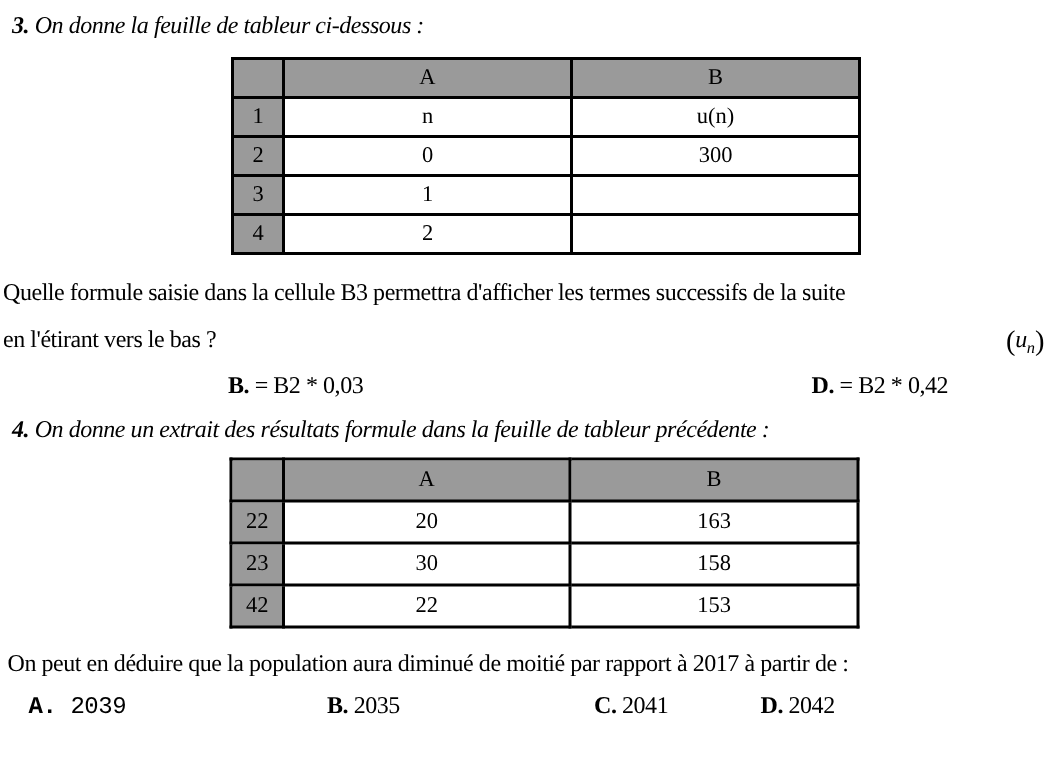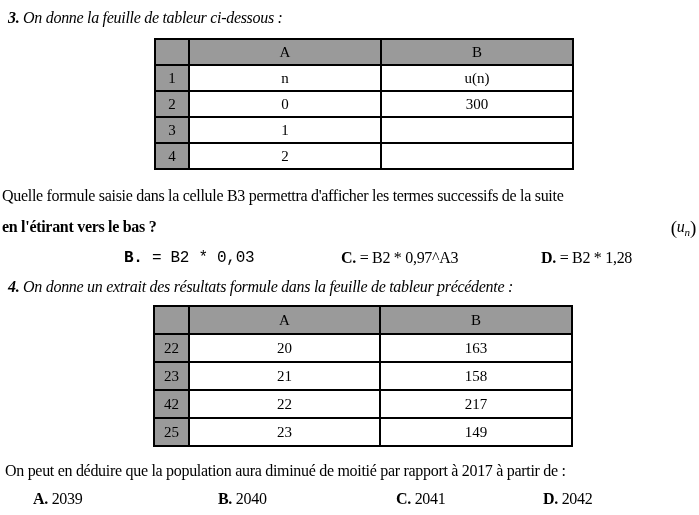--- a/index.html
+++ b/index.html
@@ -37,39 +37,39 @@
   #table2 th, #table2 td { height: 26px; }
   #table2 .c-row { width: 33px; }
   #table2 .c-a  { width: 189px; }
   #table2 .c-b  { width: 190px; }
 
   .jline {
     margin: 15px 3px 0 2px; height: 22px; line-height: 22px;
     display: flex; justify-content: space-between; gap: 24px;
   }
   .jline > span { white-space: nowrap; }
-  .line2 { margin: 9px 0 0 2px; height: 22px; line-height: 22px; font-weight: bold; }
+  .line2 { margin: 9px 0 0 2px; height: 22px; line-height: 22px; }
 
   .mathn { white-space: nowrap; margin-top: 31px; }
   .mathn .paren { font-size: 19px; line-height: 1; vertical-align: -2px; }
   .mathn .mvar { font-style: italic; }
   .mathn sub { font-size: 11px; font-style: italic; letter-spacing: 0; }
 
   .opts { position: relative; height: 20px; line-height: 20px; }
   .opts .opt { position: absolute; top: 0; white-space: nowrap; }
   #q3-opts { margin-top: 10px; }
   #q3-opts .opt-a { left: 25px; }
-  #q3-opts .opt-b { left: 124px; font-family: Liberation Mono, monospace; }
+  #q3-opts .opt-b { left: 152px; }
   #q3-opts .opt-c { left: 341px; }
   #q3-opts .opt-d { left: 541px; }
   #q4-opts { margin-top: 7px; }
-  #q4-opts .opt-a { left: 33px; }
+  #q4-opts .opt-a { left: 19px; font-family: Liberation Mono, monospace; }
   #q4-opts .opt-b { left: 218px; }
   #q4-opts .opt-c { left: 396px; }
-  #q4-opts .opt-d { left: 543px; }
+  #q4-opts .opt-d { left: 507px; }
 
   .concl { margin: 13px 0 0 5px; height: 22px; line-height: 22px; white-space: nowrap; }
 </style>
 </head>
 <body>
 
 <p class="q-header"><b>3.</b> <span>On donne la feuille de tableur ci-dessous :</span></p>
 
 <table class="sheet" id="table1">
   <tbody>
@@ -102,56 +102,50 @@
   </table>
 
 <div class="jline">
   <span>Quelle formule saisie dans la cellule B3 permettra d'afficher les termes successifs de la suite</span>
   <span class="mathn"><span class="paren">(</span><span class="mvar">u</span><sub>n</sub><span class="paren">)</span></span>
 </div>
 <div class="line2">en l'étirant vers le bas ?</div>
 
 <div class="opts" id="q3-opts">
   <span class="opt opt-b"><b>B.</b> <span>= B2 * 0,03</span></span>
-  <span class="opt opt-c"><b>C.</b> <span>= B2 * 0,97^A3</span></span>
-  <span class="opt opt-d"><b>D.</b> <span>= B2 * 1,28</span></span>
+  <span class="opt opt-d"><b>D.</b> <span>= B2 * 0,42</span></span>
 </div>
 
 <p class="q-header" id="q4-header"><b>4.</b> <span>On donne un extrait des résultats formule dans la feuille de tableur précédente :</span></p>
 
 <table class="sheet" id="table2">
   <tbody>
       <tr>
     <th class="hdr c-row"></th>
     <th class="hdr c-a">A</th>
     <th class="hdr c-b">B</th>
   </tr>
   <tr>
     <td class="hdr c-row">22</td>
     <td class="c-a">20</td>
     <td class="c-b">163</td>
   </tr>
   <tr>
     <td class="hdr c-row">23</td>
-    <td class="c-a">21</td>
+    <td class="c-a">30</td>
     <td class="c-b">158</td>
   </tr>
   <tr>
     <td class="hdr c-row">42</td>
     <td class="c-a">22</td>
-    <td class="c-b">217</td>
-  </tr>
-  <tr>
-    <td class="hdr c-row">25</td>
-    <td class="c-a">23</td>
-    <td class="c-b">149</td>
+    <td class="c-b">153</td>
   </tr>
 </tbody>
   </table>
 
 <div class="concl">On peut en déduire que la population aura diminué de moitié par rapport à 2017 à partir de :</div>
 
 <div class="opts" id="q4-opts">
   <span class="opt opt-a"><b>A.</b> <span>2039</span></span>
-  <span class="opt opt-b"><b>B.</b> <span>2040</span></span>
+  <span class="opt opt-b"><b>B.</b> <span>2035</span></span>
   <span class="opt opt-c"><b>C.</b> <span>2041</span></span>
   <span class="opt opt-d"><b>D.</b> <span>2042</span></span>
 </div>
 
 </body></html>

